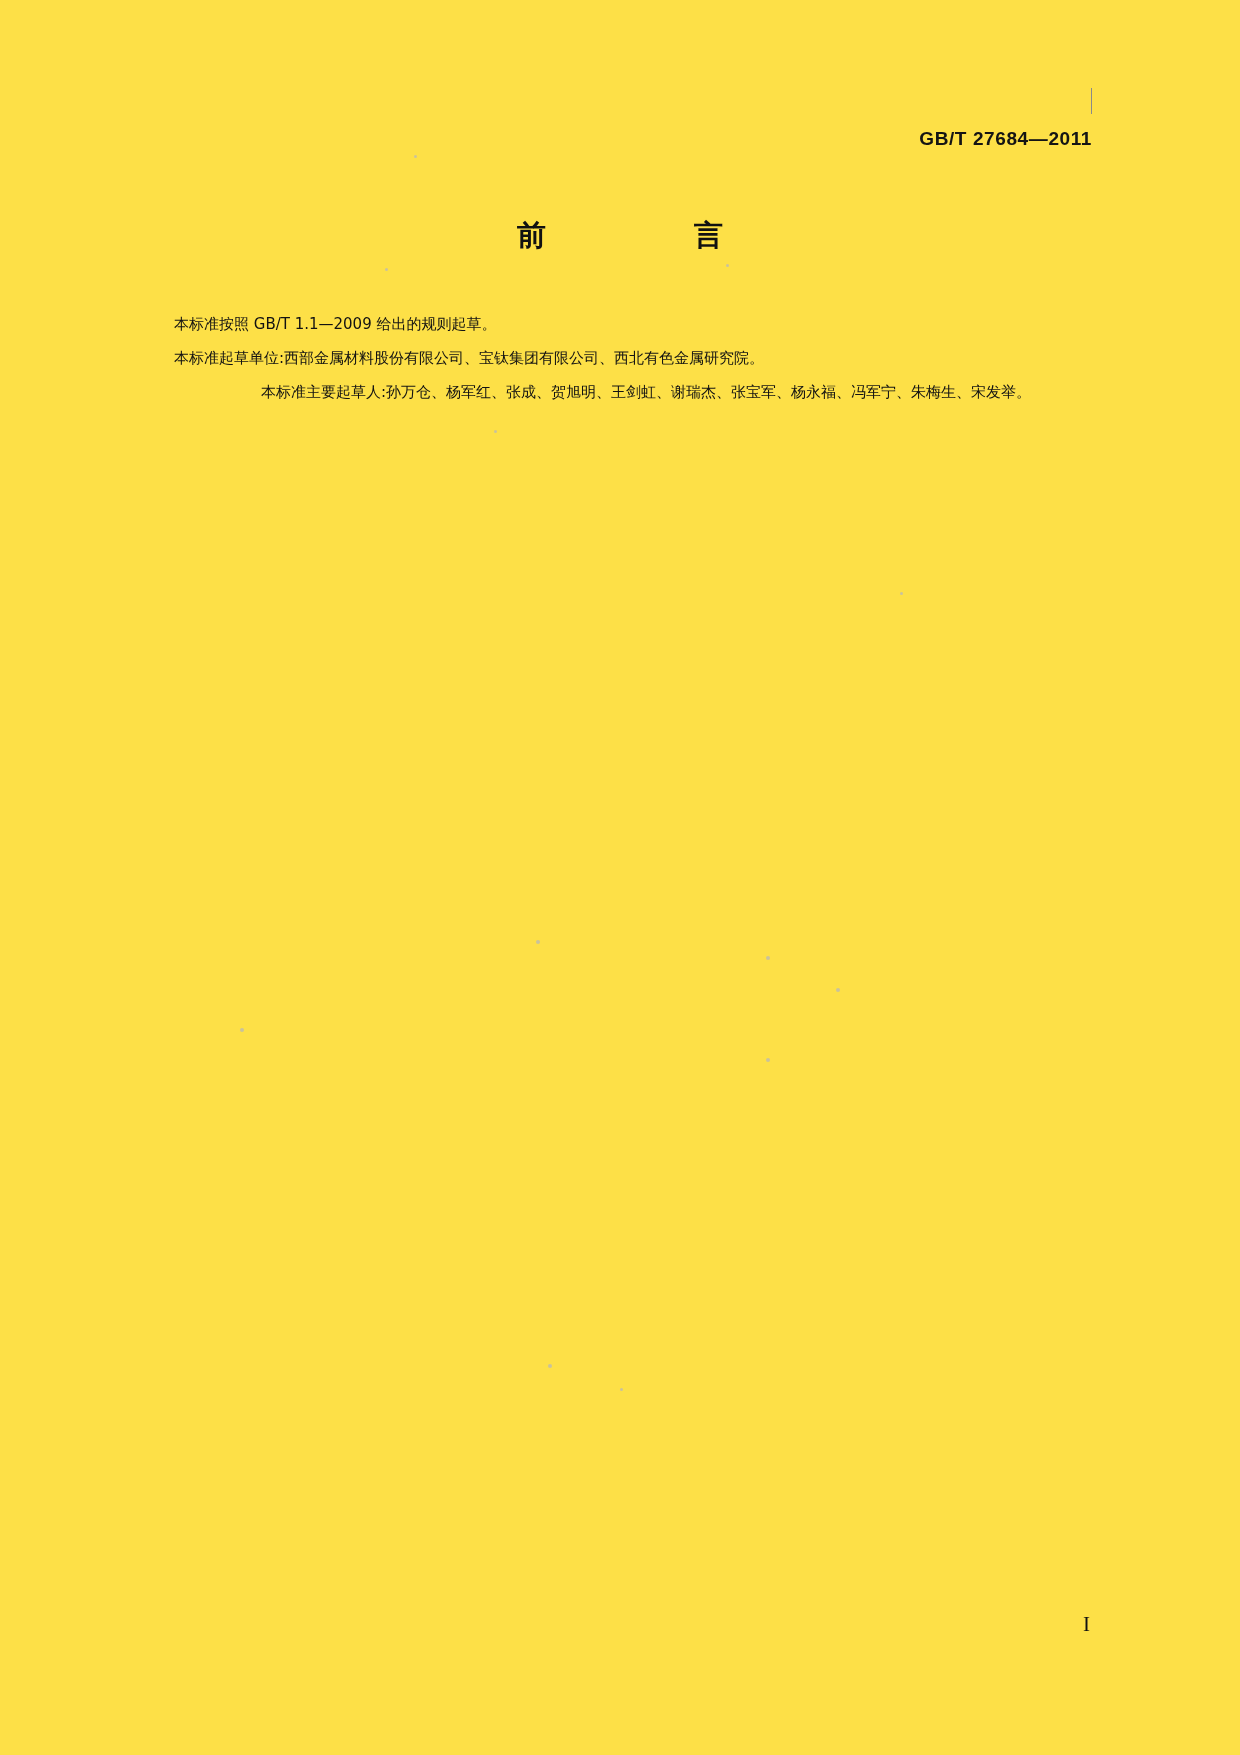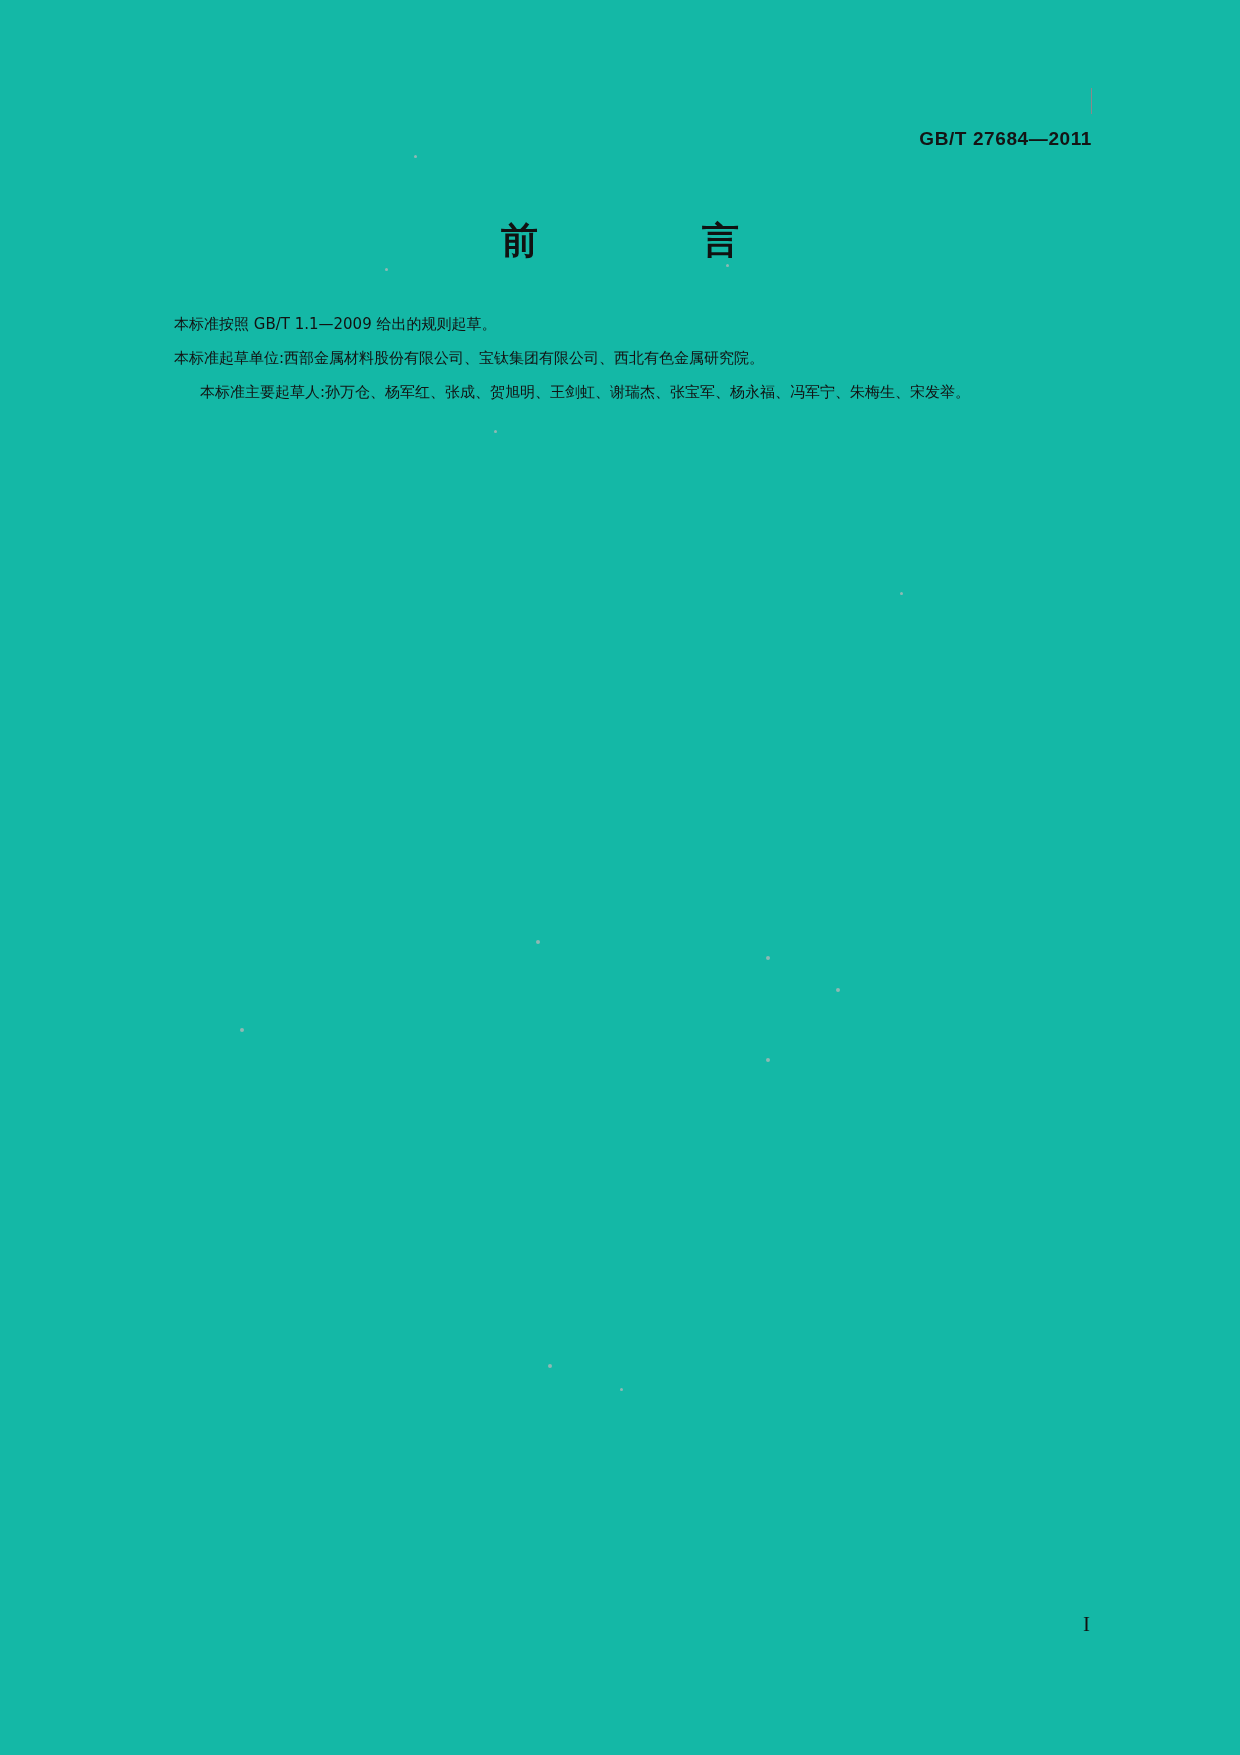--- a/index.html
+++ b/index.html
@@ -11,21 +11,21 @@
     width: 1240px;
     height: 1755px;
     position: relative;
     font-family: "Liberation Serif", serif;
     color: #1a1a1a;
     overflow: hidden;
   }
   .page {
     position: absolute;
     inset: 0;
-    background: #14b8a6;
+    background: #fde047;
   }
   
   .speck {
     position: absolute;
     background: #b8b8b8;
     border-radius: 50%;
     opacity: .75;
   }
   .rule {
     position: absolute;
@@ -43,21 +43,21 @@
     white-space: nowrap;
   }
   .doc-title {
     position: absolute;
     top: 216px;
     left: 0;
     width: 100%;
     text-align: center;
     font-family: "DejaVu Sans", sans-serif;
     font-weight: 700;
-    font-size: 37px;
+    font-size: 29px;
     letter-spacing: 30px;
     text-indent: 30px;
     color: #111;
   }
   .body-block {
     position: absolute;
     top: 308px;
     left: 148px;
     width: 944px;
     font-family: "DejaVu Sans", sans-serif;
@@ -93,21 +93,21 @@
 
   <div class="rule" style="top:88px; right:148px; width:1px; height:26px;"></div>
 
   <div class="header-code">GB/T 27684—2011</div>
 
   <div class="doc-title">前　　言</div>
 
   <div class="body-block">
     <p class="para indent">本标准按照 GB/T 1.1—2009 给出的规则起草。</p>
     <p class="para indent">本标准起草单位:西部金属材料股份有限公司、宝钛集团有限公司、西北有色金属研究院。</p>
-    <p class="para hang" style="padding-left:26px; text-indent:26px;">本标准主要起草人:孙万仓、杨军红、张成、贺旭明、王剑虹、谢瑞杰、张宝军、杨永福、冯军宁、朱梅生、宋发举。</p>
+    <p class="para hang" style="padding-left:26px; text-indent:26px;text-align:center;">本标准主要起草人:孙万仓、杨军红、张成、贺旭明、王剑虹、谢瑞杰、张宝军、杨永福、冯军宁、朱梅生、宋发举。</p>
   </div>
 
   <div class="folio">I</div>
 
   <span class="speck" style="left:414px; top:155px; width:3px; height:3px;"></span>
   <span class="speck" style="left:385px; top:268px; width:3px; height:3px;"></span>
   <span class="speck" style="left:726px; top:264px; width:3px; height:3px;"></span>
   <span class="speck" style="left:494px; top:430px; width:3px; height:3px;"></span>
   <span class="speck" style="left:900px; top:592px; width:3px; height:3px;"></span>
   <span class="speck" style="left:536px; top:940px; width:4px; height:4px;"></span>

